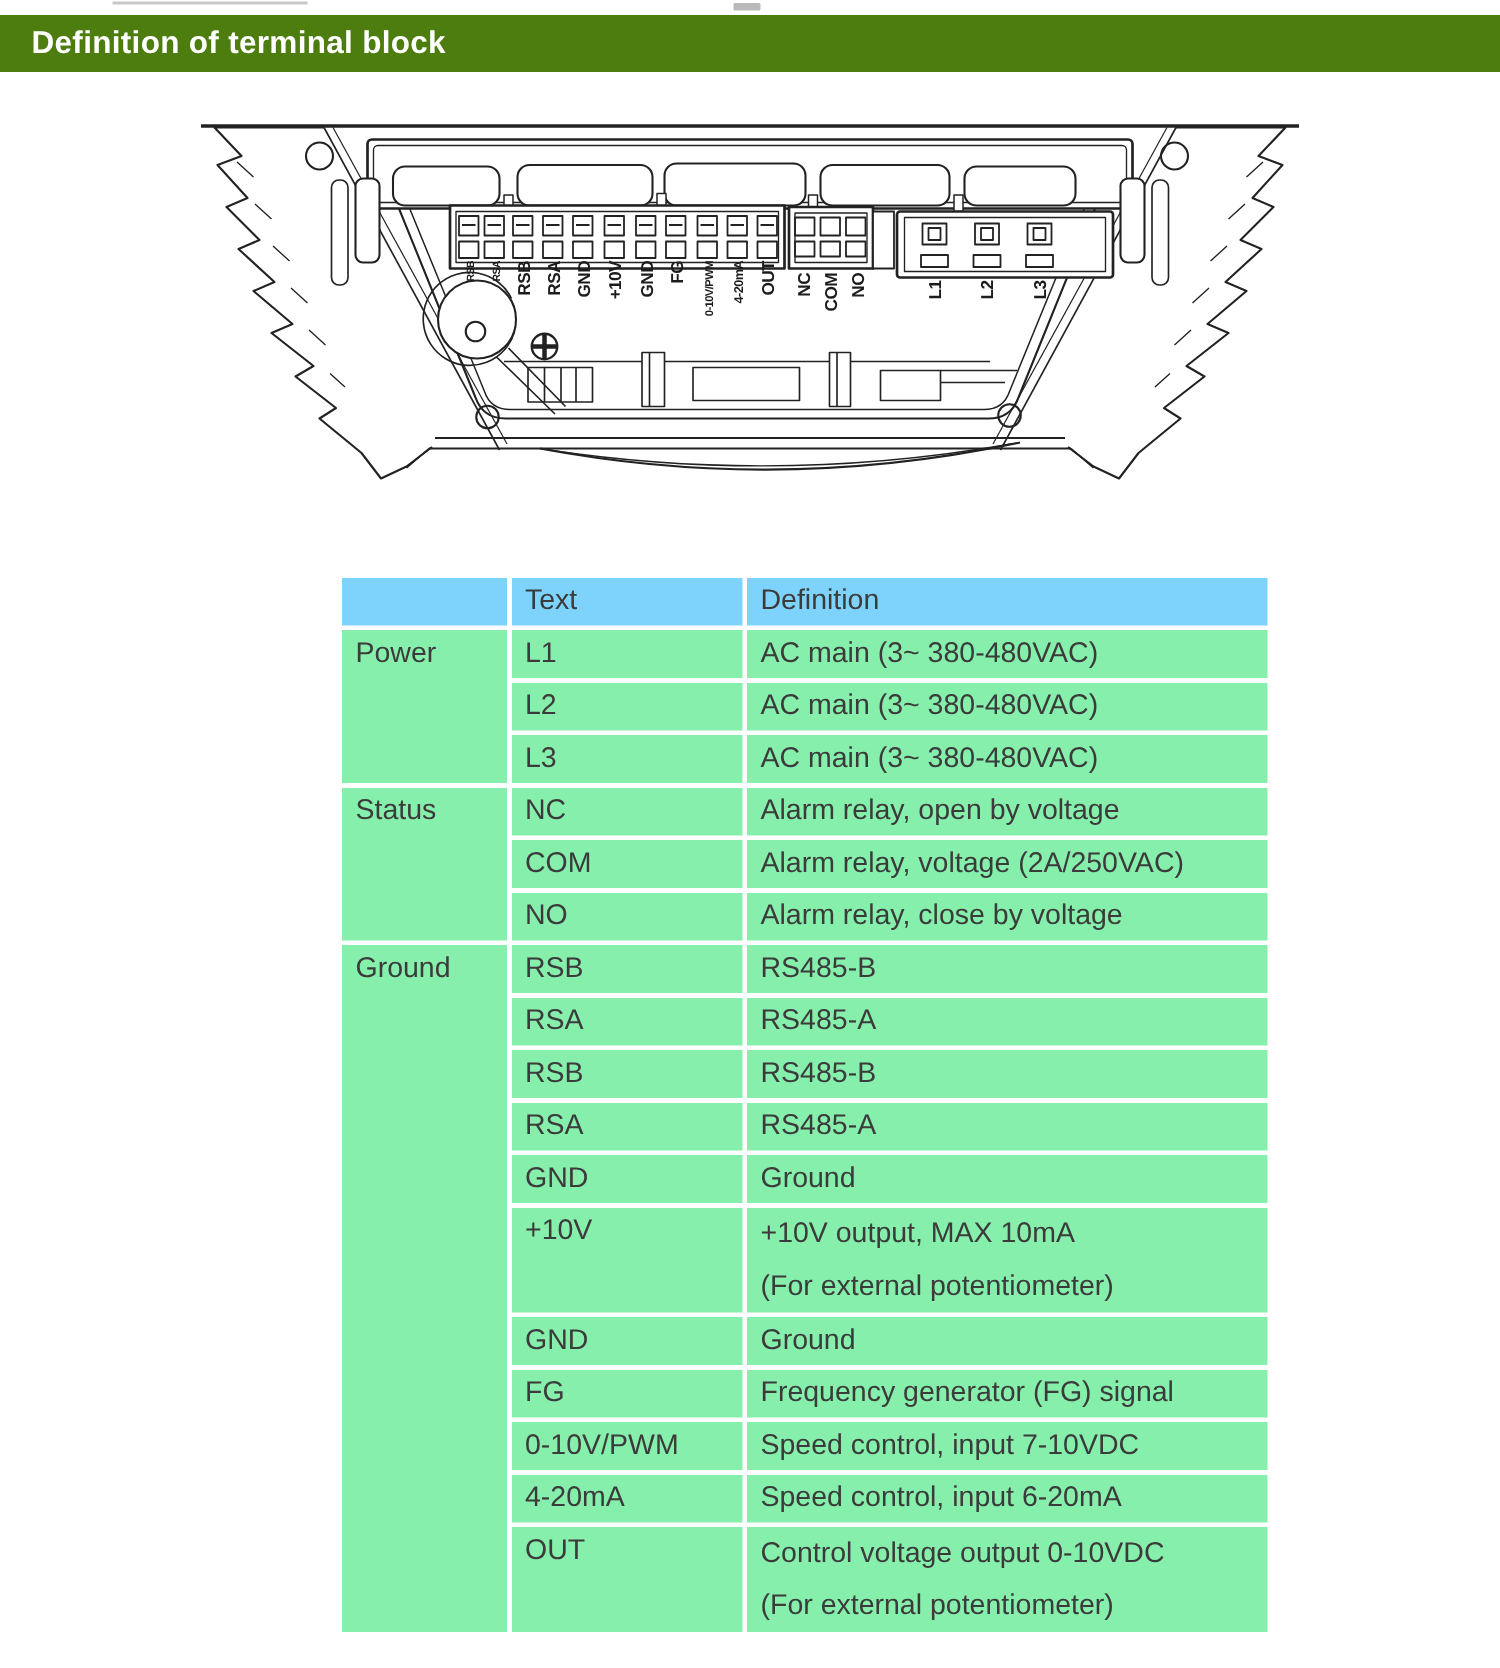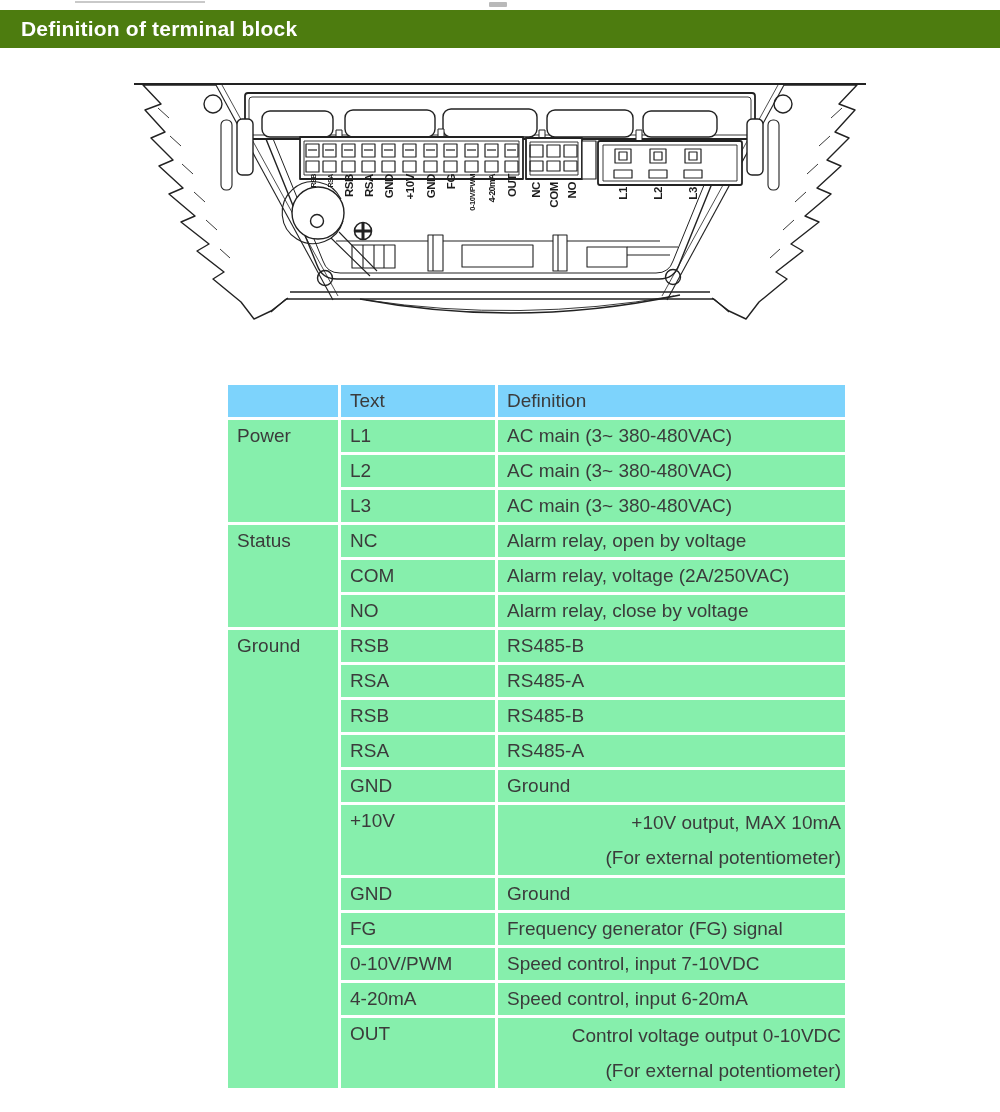--- a/index.html
+++ b/index.html
@@ -14,21 +14,21 @@
 
   .drawing-wrap{position:absolute;left:120px;top:75px;width:760px;height:270px;}
   svg text.rot{font-family:"Liberation Sans",sans-serif;font-weight:bold;fill:#1c1c1c;letter-spacing:-0.4px;}
 
   .tb{position:absolute;left:225px;top:382px;border-collapse:collapse;table-layout:fixed;}
   .tb td{border:3px solid #ffffff;font-size:19px;color:#3b3b3b;vertical-align:top;
          line-height:32px;height:32px;padding:0 4px 0 9px;overflow:hidden;white-space:nowrap;}
   .tb td.hdr{background:#7dd3fc;}
   .tb td.cell{background:#86efac;margin-top:20px;}
   .tb td.tall{height:70px;}
-  .tb .fline{line-height:35px;height:35px;text-align:right;}
+  .tb .fline{line-height:35px;height:35px;}
 </style>
 </head>
 <body>
 
 <div class="top-artifact"></div>
 <div class="top-artifact2"></div>
 
 <div class="banner" style="background:#4d7c0f;">
   <span class="banner-title">Definition of terminal block</span>
 </div>

